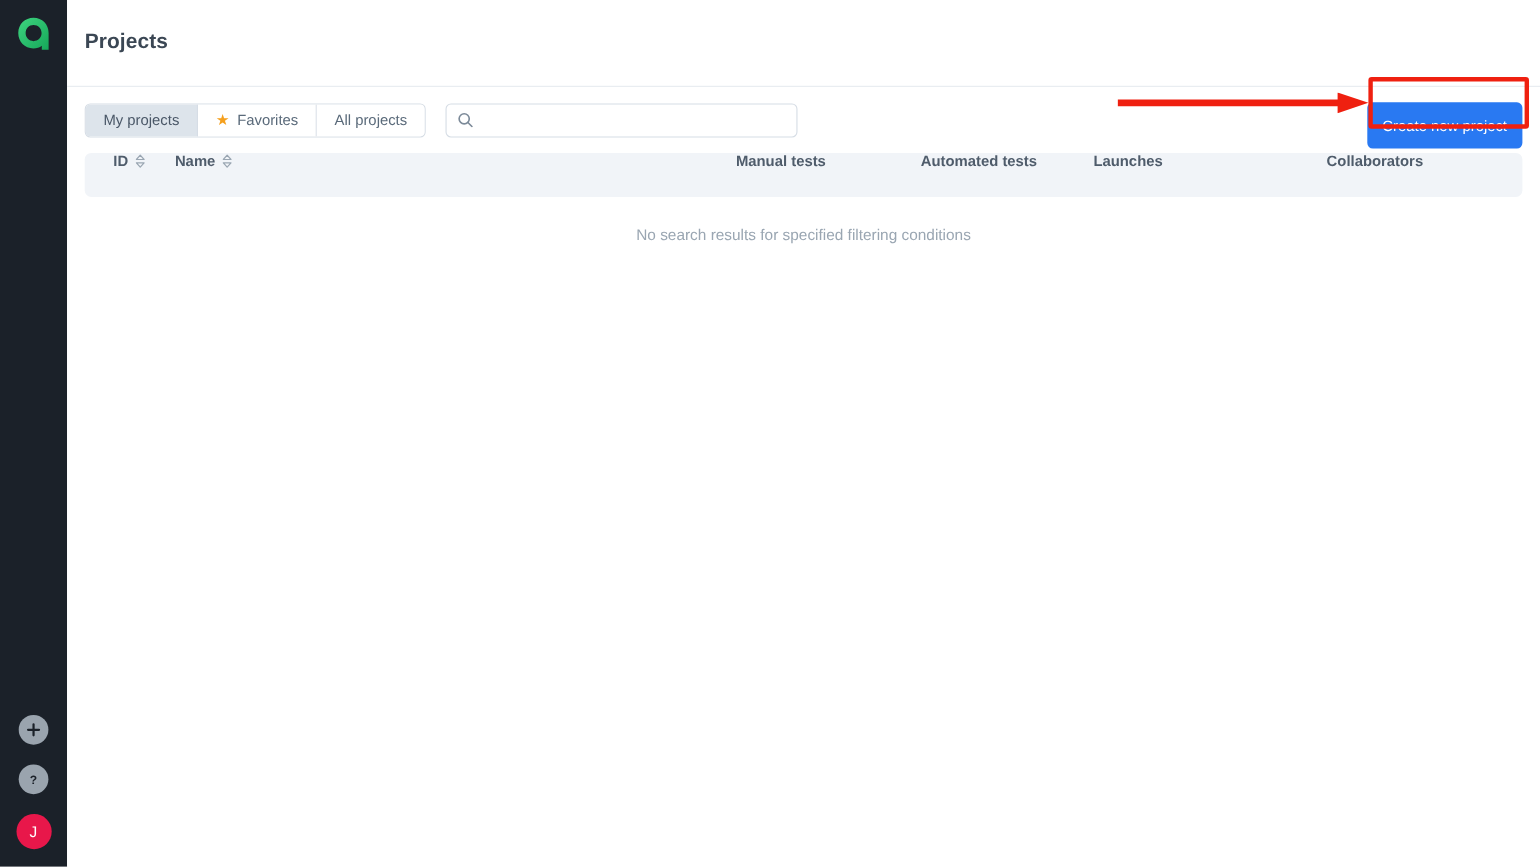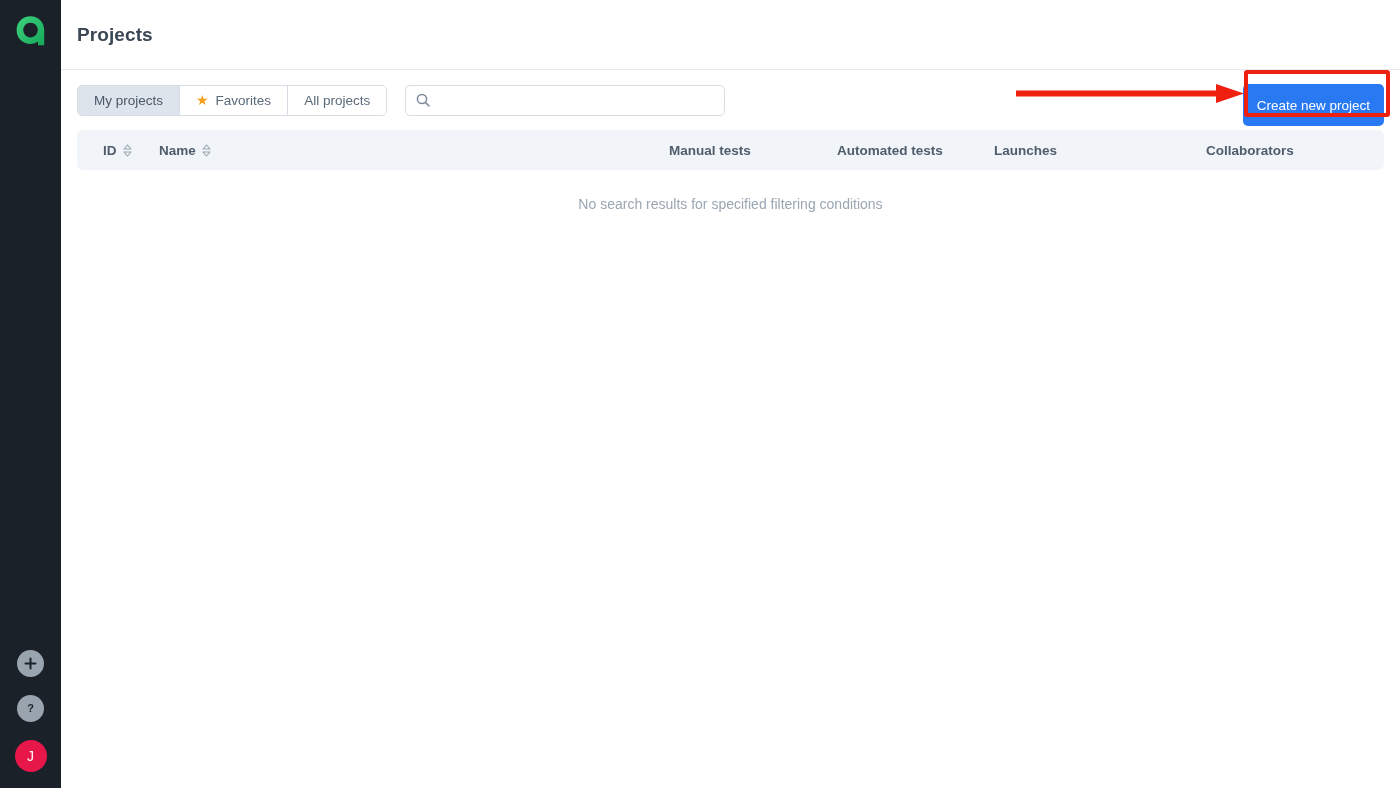--- a/index.html
+++ b/index.html
@@ -42,21 +42,21 @@
     background:#e8174a; color:#ffffff;
     display:flex; align-items:center; justify-content:center;
     font-size:14px; font-weight:500; letter-spacing:.2px;
     cursor:pointer;
   }
 
   
   .main { flex:1; height:788px; position:relative; background:#fff; }
 
   .page-header {
-    height:70px;
+    height:79px;
     border-bottom:1px solid #e7ebf0;
     display:flex; align-items:center;
     padding-left:16px;
   }
   .page-title {
     font-size:19px; font-weight:700; color:#3b4754;
     letter-spacing:.1px;
   }
 
   
@@ -123,21 +123,21 @@
     white-space:nowrap;
     display:flex; align-items:center;
   }
 
   
   .table-wrap { padding:0 16px; }
   .table-head {
     background:#f1f4f8;
     border-radius:6px;
     height:40px;
-    display:flex; align-items:center;
+    display:flex; align-items:flex-start;
     color:#4f5c6b;
     font-size:13.5px;
     font-weight:700;
   }
   .th { display:flex; align-items:center; gap:6px; white-space:nowrap; }
   .th.id         { width:82px;  padding-left:26px; }
   .th.name       { width:510px; }
   .th.manual     { width:155px; }
   .th.automated  { width:157px;margin-left:13px; }
   .th.launches   { width:212px; }

